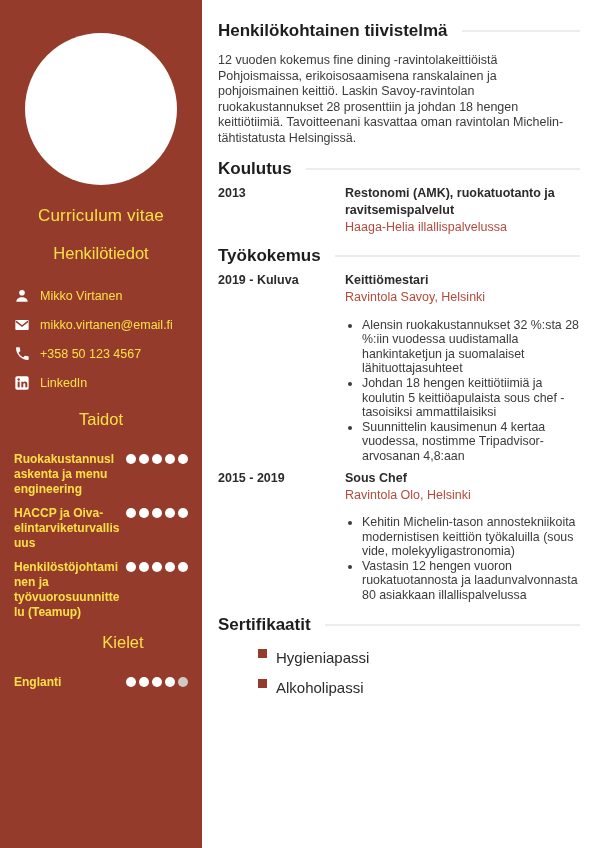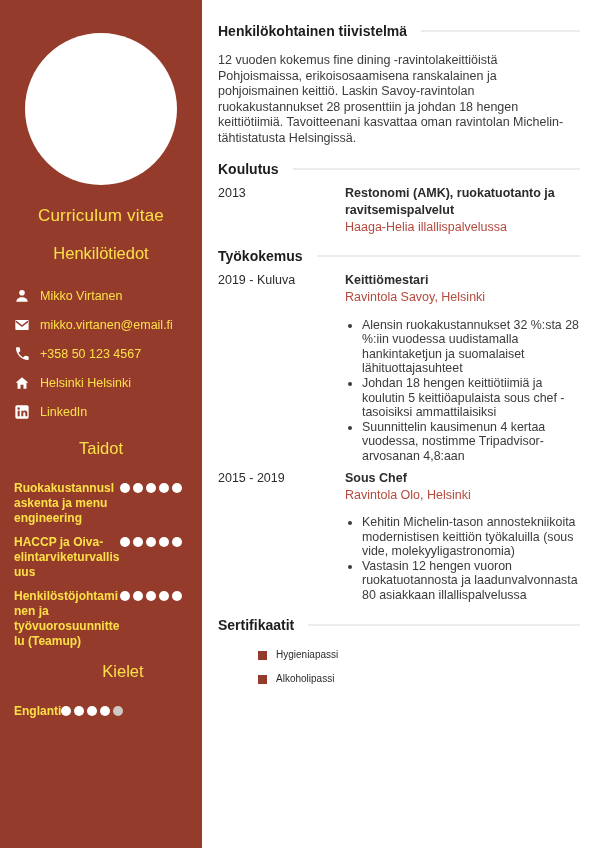--- a/index.html
+++ b/index.html
@@ -24,46 +24,46 @@
   .sb-heading.h-skills { margin-top: 18px; }
   .sb-heading.h-langs { margin-top: 12px; margin-left: 44px; }
   .sb-rule { flex: 1; height: 1px; background: rgba(255,255,255,.55); }
 
   .contacts { list-style: none; margin-top: 14px; }
   .contacts li { display: flex; align-items: center; gap: 10px; margin-bottom: 13px; font-size: 12.5px; }
   .contacts .icon { width: 16px; height: 16px; flex: 0 0 16px; display: inline-flex; }
   .contacts .icon svg { width: 16px; height: 16px; display: block; }
 
   .skills { list-style: none; margin-top: 12px; }
-  .skills li { display: flex; justify-content: flex-start; align-items: flex-start; margin-bottom: 9px; }
+  .skills li { display: flex; justify-content: space-between; align-items: flex-start; margin-bottom: 9px; }
   .skill-name { font-weight: 700; font-size: 12px; line-height: 15px; width: 106px; overflow-wrap: break-word; }
   .dots { display: flex; gap: 3px; margin-top: 2px; }
   .dot { width: 10px; height: 10px; border-radius: 50%; background: var(--c-dot-empty, #cfc8c3); }
   .dot.filled { background: var(--c-dot-filled, #ffffff); }
   .langs { margin-top: 12px; }
   .langs li { margin-bottom: 10px; }
   .langs .skill-name { width: auto; }
 
   
   main { flex: 1; padding: 21px 20px 0 16px; color: #3b3b3b; }
-  .m-heading { display: flex; align-items: center; font-size: 14px; line-height: 20px; font-weight: 700; color: #1d1d1d; justify-content: center; }
+  .m-heading { display: flex; align-items: center; font-size: 17px; line-height: 20px; font-weight: 700; color: #1d1d1d; justify-content: center; }
   .m-rule { flex: 1; height: 2px; background: var(--c-rule, #ececec); margin-left: 14px; }
   section { margin-top: 12px; }
   section:first-child { margin-top: 0; }
   .summary { margin-top: 12px; font-size: 12.5px; line-height: 15.6px; }
 
   .entry { display: grid; grid-template-columns: 127px 1fr; margin-top: 6px; }
-  .e-date { font-weight: 400; font-size: 12.5px; color: #2b2b2b; line-height: 17px; }
+  .e-date { font-weight: 700; font-size: 12.5px; color: #2b2b2b; line-height: 17px; }
   .e-role { font-weight: 700; font-size: 12.5px; color: #2b2b2b; line-height: 17px; }
   .e-company { color: var(--c-accent, #B5493C); font-size: 12.5px; line-height: 14.5px; margin-top: 1px; }
   .bullets { margin: 13px 0 0 17px; font-size: 12.4px; line-height: 14.6px; }
   .bullets li { margin: 0; }
 
   .certs { list-style: none; margin-top: 14px; }
-  .certs li { display: flex; align-items: flex-end; gap: 9px; margin-bottom: 13px; font-size: 10px; color: #2b2b2b; padding-left: 40px; }
+  .certs li { display: flex; align-items: flex-start; gap: 9px; margin-bottom: 13px; font-size: 15px; color: #2b2b2b; padding-left: 40px; }
   .cert-sq { width: 9px; height: 9px; flex: 0 0 9px; background: var(--c-sidebar, #943B2B); }
 </style>
 </head>
 <body>
 
 <div class="page">
 
   <aside class="sidebar">
     <div class="photo"></div>
     <div class="cv-title">Curriculum vitae</div>
@@ -91,28 +91,20 @@
           </span>
           <span>mikko.virtanen@email.fi</span>
         </li>
         <li>
           <span class="icon">
             <svg viewBox="0 0 24 24" fill="#fff">
               <path d="M6.8 10.3c1.5 2.9 3.9 5.3 6.9 6.9l2.3-2.3c.3-.3.7-.4 1.1-.3 1.2.4 2.5.6 3.8.6.6 0 1.1.5 1.1 1.1v3.6c0 .6-.5 1.1-1.1 1.1C11.2 21 3 12.8 3 3.1 3 2.5 3.5 2 4.1 2h3.7c.6 0 1.1.5 1.1 1.1 0 1.3.2 2.6.6 3.8.1.4 0 .8-.3 1.1z"></path>
             </svg>
           </span>
           <span>+358 50 123 4567</span>
-        </li>
-        <li>
-          <span class="icon">
-            <svg viewBox="0 0 24 24" fill="#fff">
-              <path d="M12 3.2l9.5 8.3h-2.8v9h-4.5v-6h-4.4v6H5.3v-9H2.5z"></path>
-            </svg>
-          </span>
-          <span>Helsinki Helsinki</span>
         </li>
         <li>
           <span class="icon">
             <svg viewBox="0 0 24 24">
               <rect x="2" y="2" width="20" height="20" rx="2.5" fill="#fff"></rect>
               <rect x="5.5" y="10" width="3" height="8.5" fill="#943B2B"></rect>
               <circle cx="7" cy="6.8" r="1.8" fill="#943B2B"></circle>
               <path d="M11 10h2.9v1.3c.5-.9 1.5-1.5 2.8-1.5 2.1 0 3.3 1.4 3.3 3.9v4.8h-3v-4.4c0-1.1-.5-1.8-1.5-1.8s-1.6.7-1.6 1.9v4.3H11z" fill="#943B2B"></path>
             </svg>
           </span>

